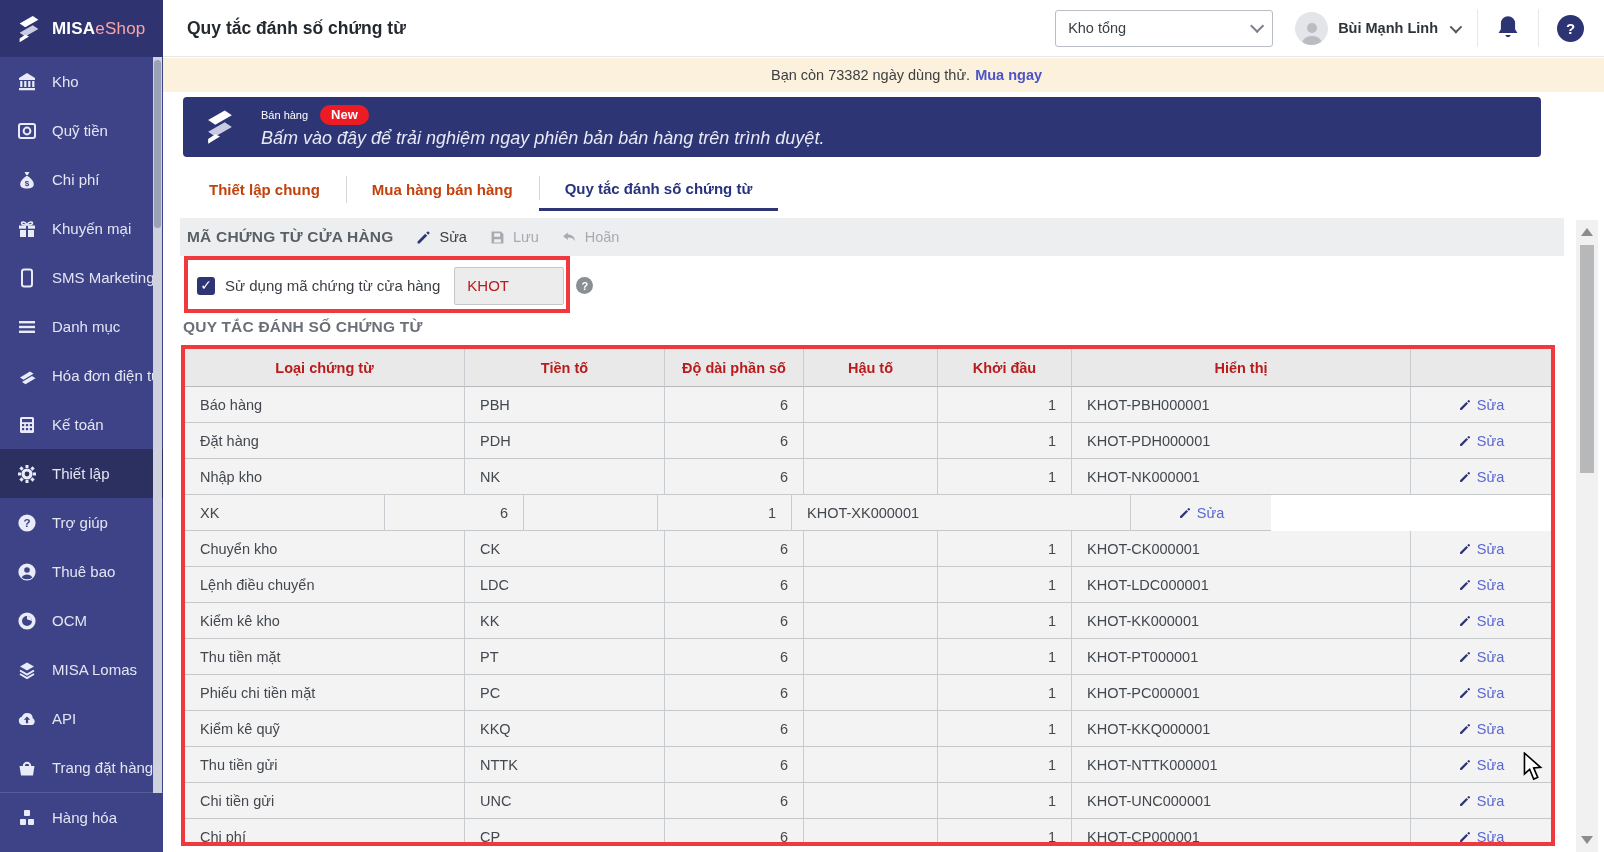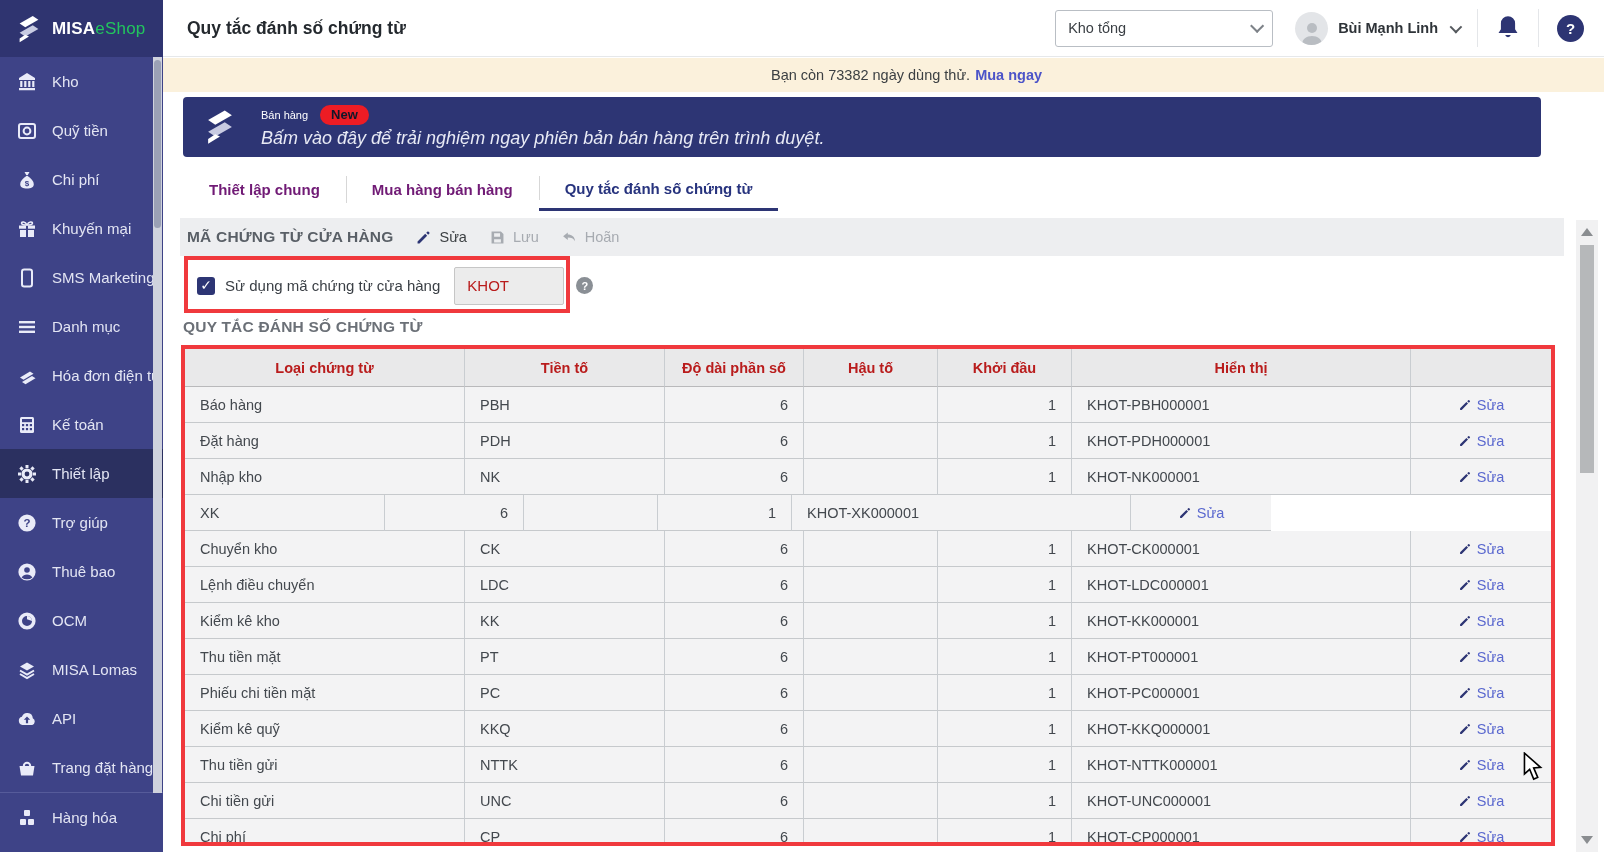--- a/index.html
+++ b/index.html
@@ -7,21 +7,21 @@
   .stage {
     position: relative; width: 1604px; height: 852px; overflow: hidden;
     background:#fff; font-family:"Liberation Sans", sans-serif; color:#3c4043;
   }
   
   .sidebar { position:absolute; left:0; top:0; width:163px; height:852px; background:#3e4387; z-index:5; }
   .logo-bar { height:57px; background:#2f3470; display:flex; align-items:center; padding-left:14px; gap:8px; }
   .logo-glyph { width:30px; height:30px; flex:0 0 auto; }
   .logo-text { color:#fff; font-size:17px; letter-spacing:.2px; white-space:nowrap; }
   .logo-text b { font-weight:bold; }
-  .logo-text span { font-weight:normal; color:#22c55e; }
+  .logo-text span { font-weight:normal; color:#fca5a5; }
   .side-item { height:49px; display:flex; align-items:center; gap:14px; padding-left:16px; cursor:pointer; }
   .side-item .icn { width:22px; height:22px; color:#e9ebf8; display:flex; align-items:center; justify-content:center; flex:0 0 auto;}
   .side-item .icn svg { width:20px; height:20px; }
   .side-item .lbl { color:#e3e5f3; font-size:15px; white-space:nowrap; }
   .side-item.active { background:#2b3060; }
   .side-sep { height:1px; background:#565b9a; margin:0; }
   .side-scroll { position:absolute; top:57px; right:1px; width:9px; height:736px; background:#cfd2dd; }
   .side-scroll .thumb { position:absolute; top:3px; left:1px; width:7px; height:168px; background:#9aa0b5; border-radius:4px; }
   
   .main { position:absolute; left:163px; top:0; right:0; height:852px; background:#fff; }
@@ -38,25 +38,25 @@
   .bell { width:24px; height:26px; color:#2d3473; cursor:pointer; }
   .help-btn { width:27px; height:27px; border-radius:50%; background:#2d3473; color:#fff; font-size:15px; font-weight:bold; display:flex; align-items:center; justify-content:center; cursor:pointer; margin-right:20px; }
   
   .trial { position:absolute; left:0; top:58px; right:0; height:34px; background:#fbf1dc; display:flex; align-items:center; justify-content:center; font-size:14.5px; color:#3c4043; gap:5px;padding-left:46px; }
   .trial a { color:#4c54c8; font-weight:bold; text-decoration:none; cursor:pointer; }
   
   .promo { position:absolute; left:20px; top:97px; width:1358px; height:60px; background:#2d3574; border-radius:4px; display:flex; align-items:center; padding-left:18px; cursor:pointer; }
   .promo-glyph { width:38px; height:38px; margin-right:22px; flex:0 0 auto; }
   .promo-title-row { display:flex; align-items:center; gap:12px; }
   .promo-title { color:#fff; font-size:11px; font-weight:normal; }
-  .promo-badge { background:#ed1c24; color:#0f172a; font-size:13px; font-weight:bold; border-radius:11px; padding:2px 11px 3px; }
+  .promo-badge { background:#ed1c24; color:#ffffff; font-size:13px; font-weight:bold; border-radius:11px; padding:2px 11px 3px; }
   .promo-sub { color:#e8eaf5; font-size:18px; font-style:italic; margin-top:3px; }
   
   .tabs { position:absolute; left:20px; top:168px; height:43px; display:flex; }
-  .tab { padding:0 26px; display:flex; align-items:center; font-size:15px; font-weight:bold; color:#701a75; cursor:pointer; position:relative; }
+  .tab { padding:0 26px; display:flex; align-items:center; font-size:15px; font-weight:bold; color:#c2410c; cursor:pointer; position:relative; }
   .tab + .tab::before { content:""; position:absolute; left:0; top:8px; bottom:8px; width:1px; background:#d7d7d7; }
   .tab.active { color:#27337e; border-bottom:3px solid #2d3574; }
   
   .toolbar { position:absolute; left:17px; top:218px; right:40px; height:38px; background:#edeef0; display:flex; align-items:center; padding-left:7px; gap:8px; }
   .sec-title { font-size:15.5px; font-weight:bold; color:#595f66; letter-spacing:.2px; }
   .tool-btn { display:flex; align-items:center; gap:7px; font-size:14.5px; color:#3c4043; cursor:pointer; margin-left:14px; }
   .tool-btn svg { width:17px; height:17px; }
   .tool-btn.primary svg { color:#2d3574; }
   .tool-btn.disabled { color:#a7abb1; cursor:default; }
   .tool-btn.disabled svg { color:#a7abb1; }

